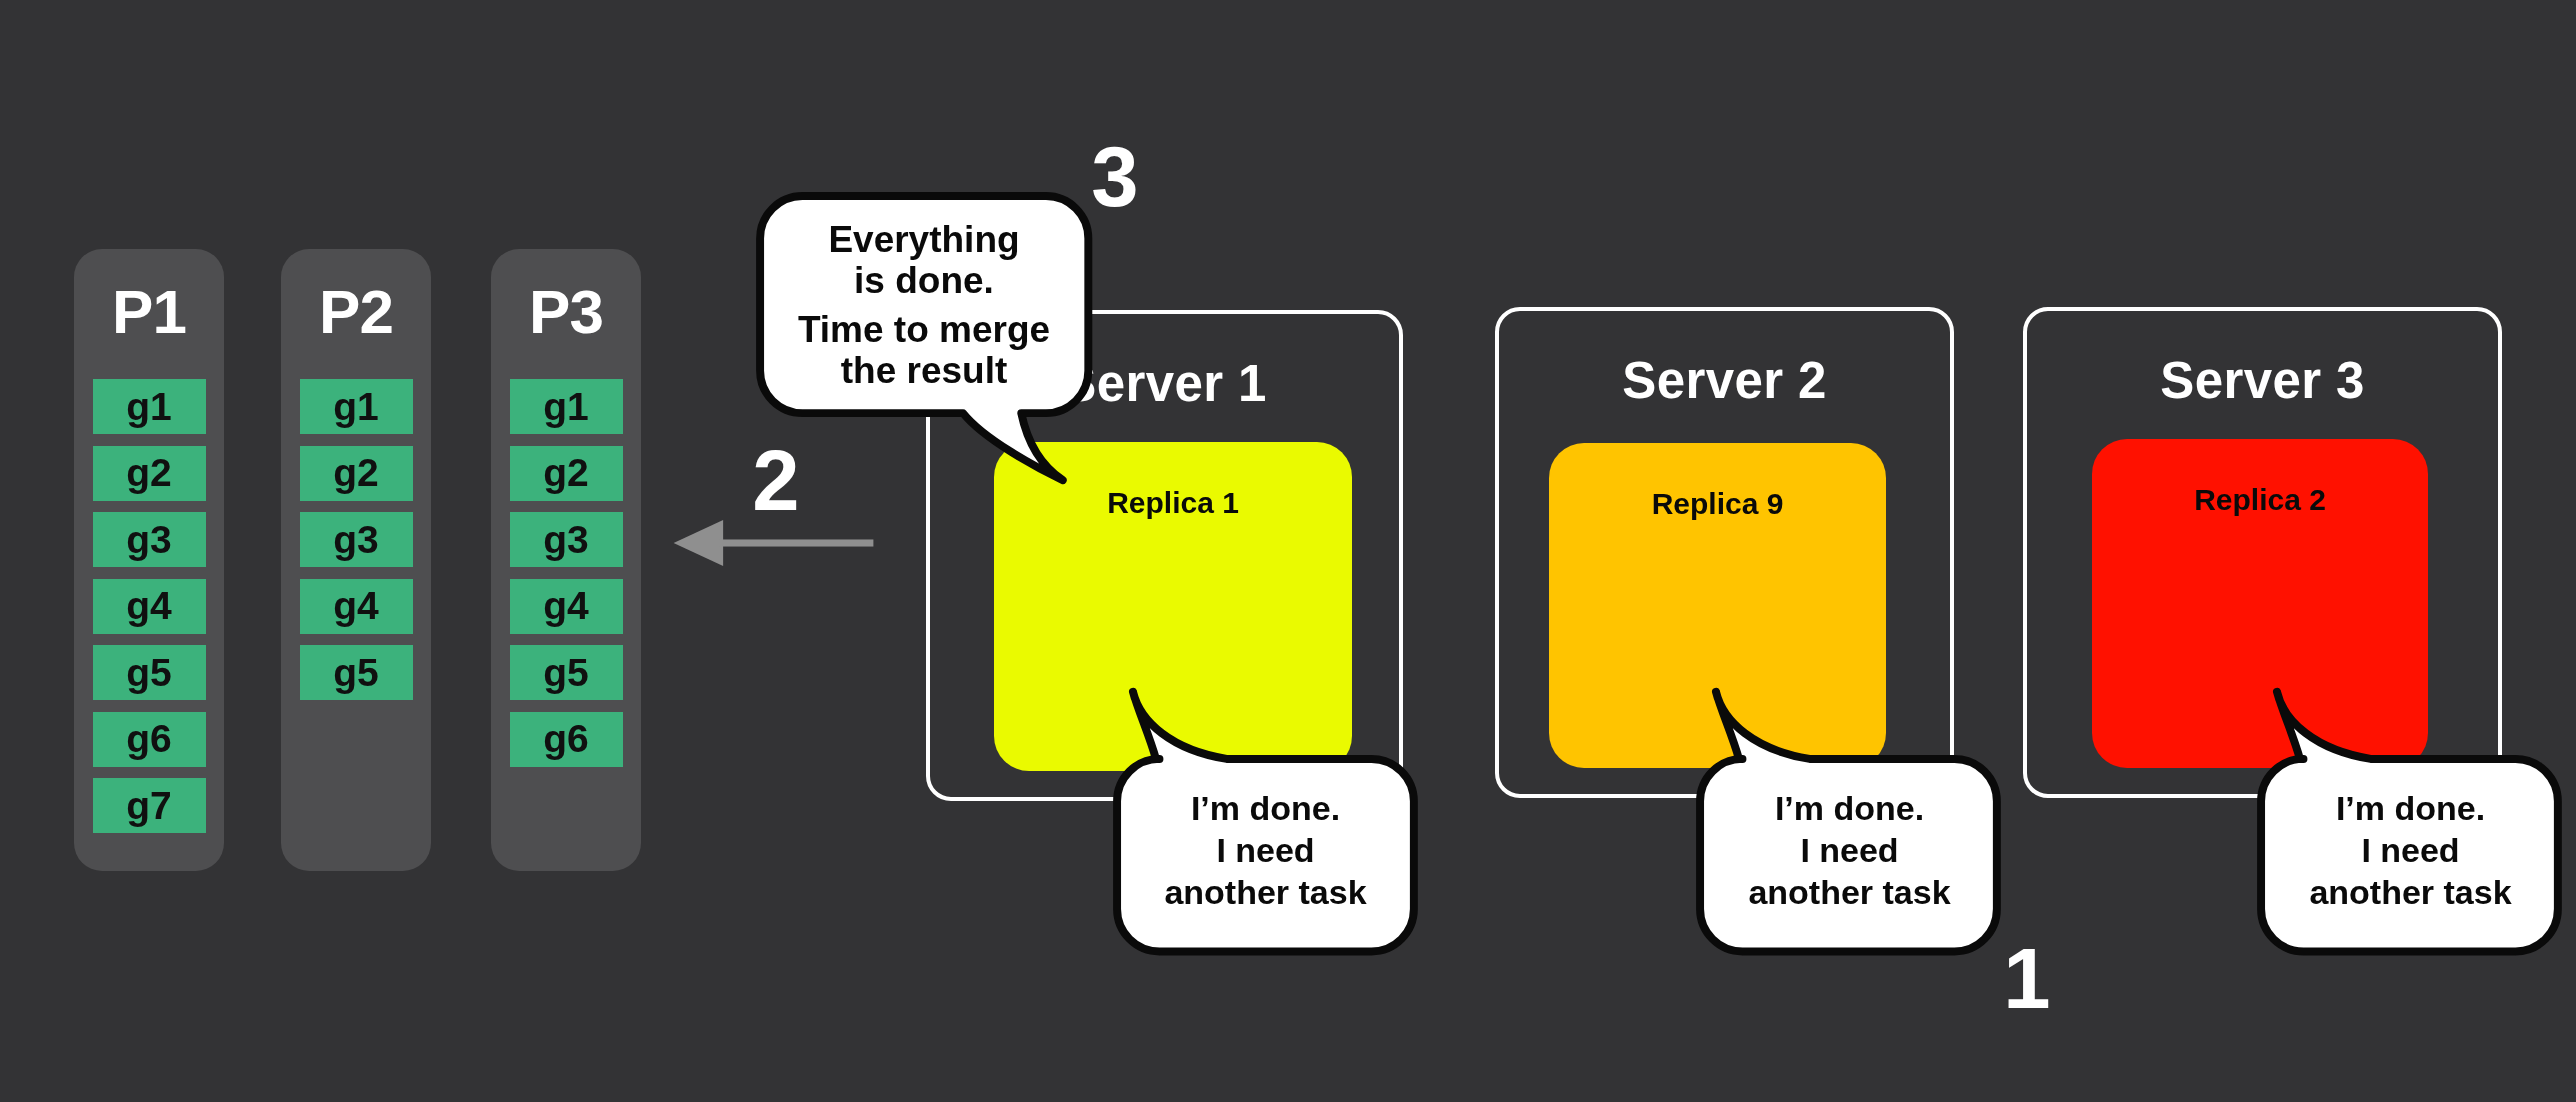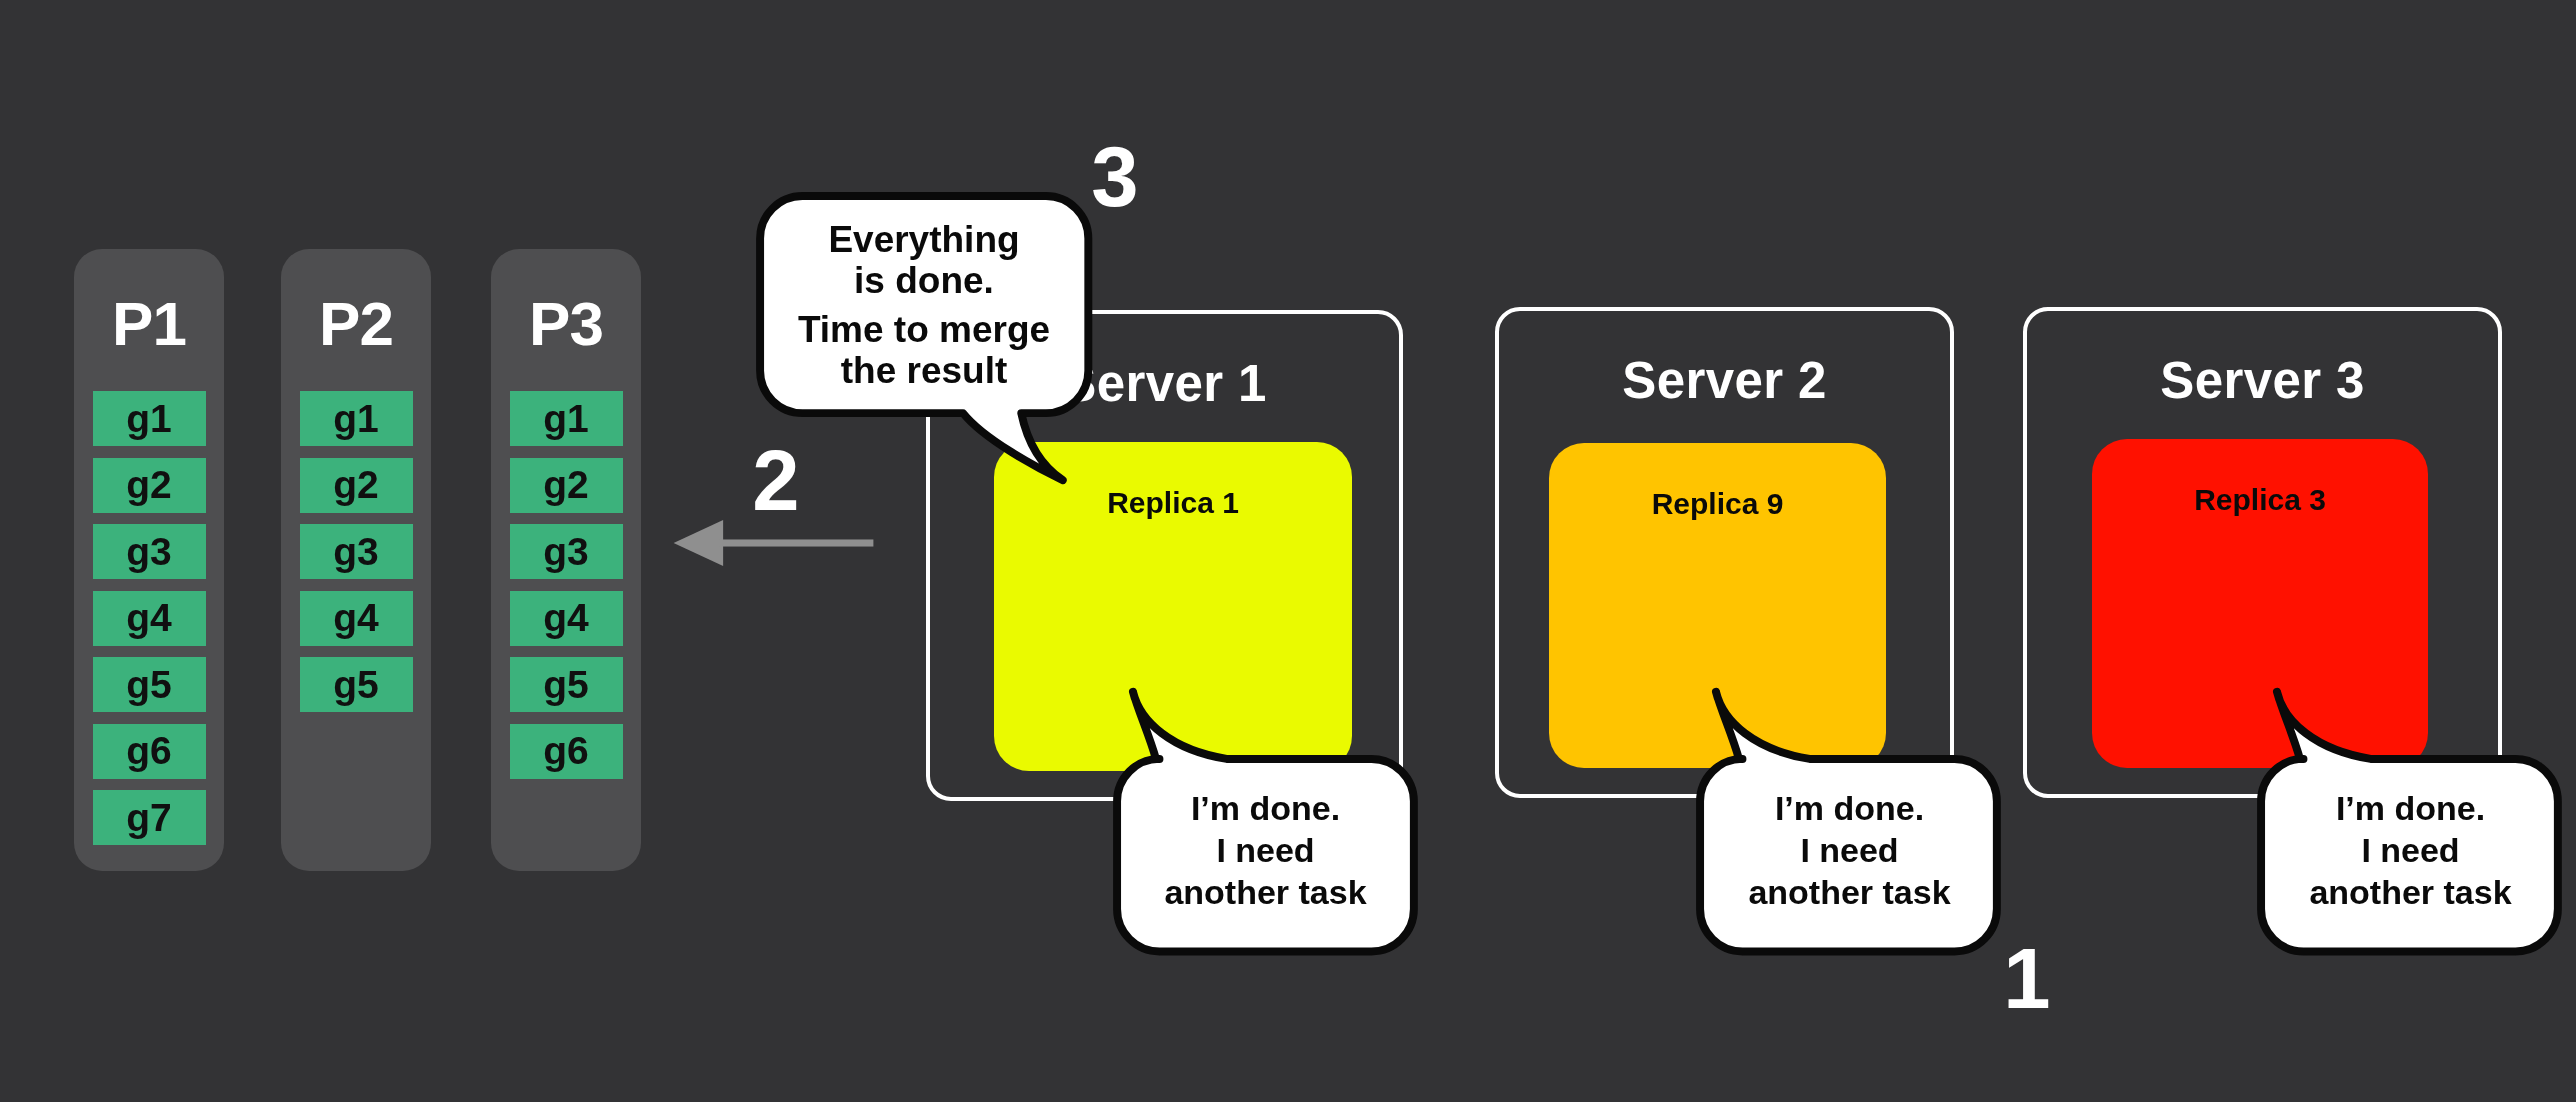--- a/index.html
+++ b/index.html
@@ -8,21 +8,21 @@
     background:#333335;
     font-family:"Liberation Sans","DejaVu Sans",sans-serif;
     font-weight:bold;
   }
   
   .pcol{
     position:absolute;top:249px;width:150px;height:622px;
     background:#4E4E50;border-radius:28px;
   }
   .pcol-header{
-    padding-top:19px;height:111px;line-height:111px;
+    padding-top:7px;height:111px;line-height:111px;
     text-align:center;font-size:62px;color:#FFFFFF;letter-spacing:-0.9px;
   }
   .pcol-cells{
     margin-top:12.4px;display:flex;flex-direction:column;align-items:center;gap:11.5px;
   }
   .gcell{
     width:113px;height:55px;background:#3CB27C;
     display:flex;align-items:center;justify-content:center;
     font-size:39px;color:#101010;text-align:right;
   }
@@ -122,21 +122,21 @@
   <div class="server" style="left:1495px;top:307px;width:459px;height:491px;">
     <div class="server-title">Server 2</div>
     <div class="replica" style="left: 50px; top: 132px; width: 337px; height: 325px; background-color: rgb(255, 196, 0);">
       <div class="replica-label">Replica 9</div>
     </div>
   </div>
 
   <div class="server" style="left:2023px;top:307px;width:479px;height:491px;">
     <div class="server-title">Server 3</div>
     <div class="replica" style="left: 65px; top: 128px; width: 336px; height: 329px; background-color: rgb(255, 17, 0);">
-      <div class="replica-label">Replica 3</div>
+      <div class="replica-label">Replica 2</div>
     </div>
   </div>
 
   <svg class="bubble-svg" style="left:753px;top:189px;" width="353" height="300" viewBox="0 0 400 340">
     <path d="M 56 8
              H 332 A 48 48 0 0 1 380 56
              V 206 A 48 48 0 0 1 332 254
              H 304
              C 312 292 330 316 351 330
              C 322 316 262 284 238 254

